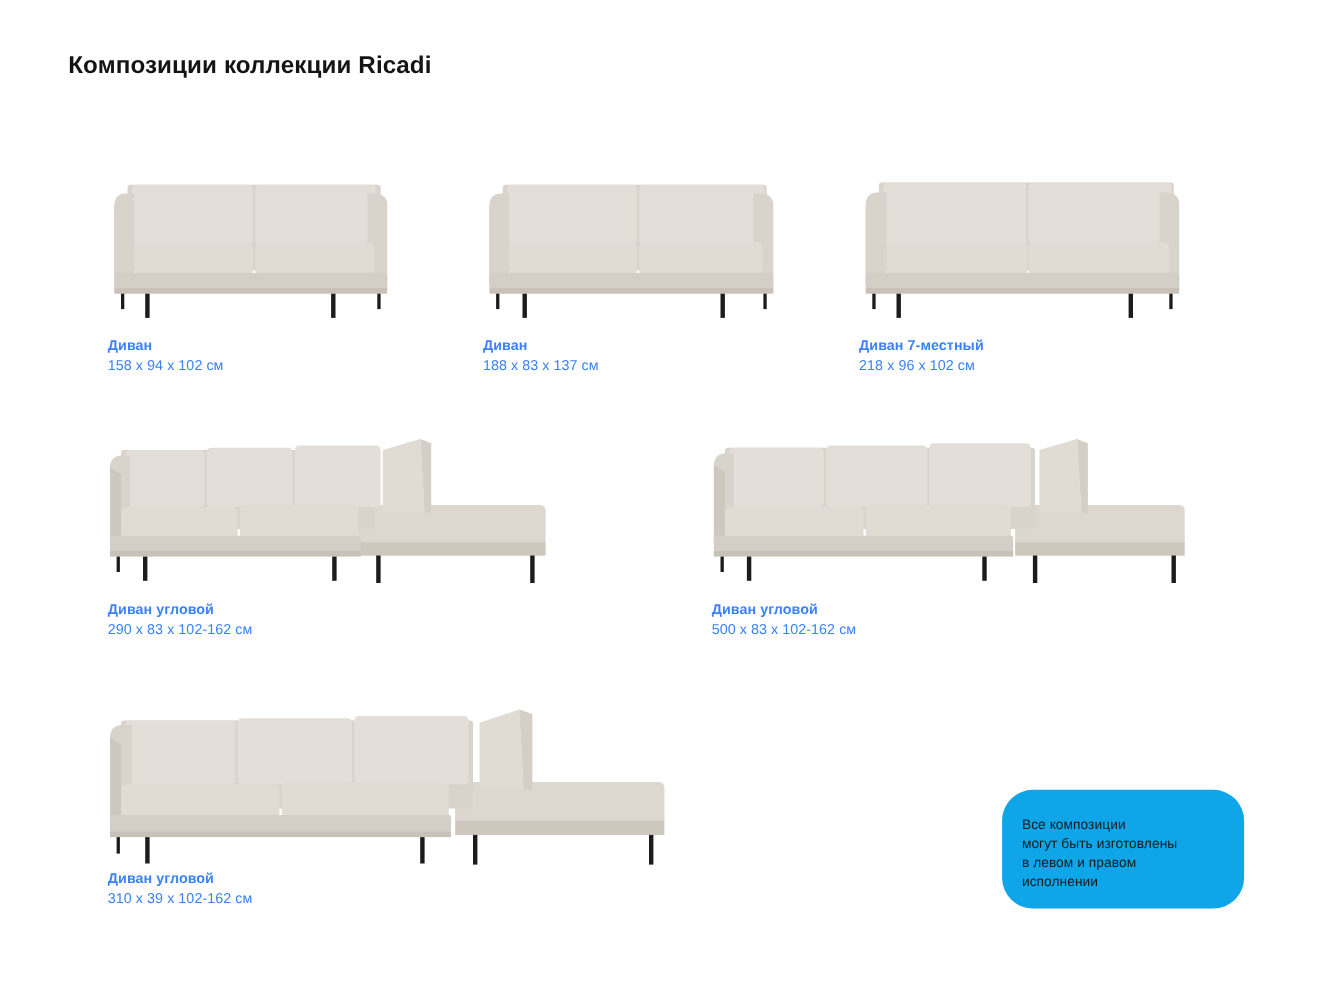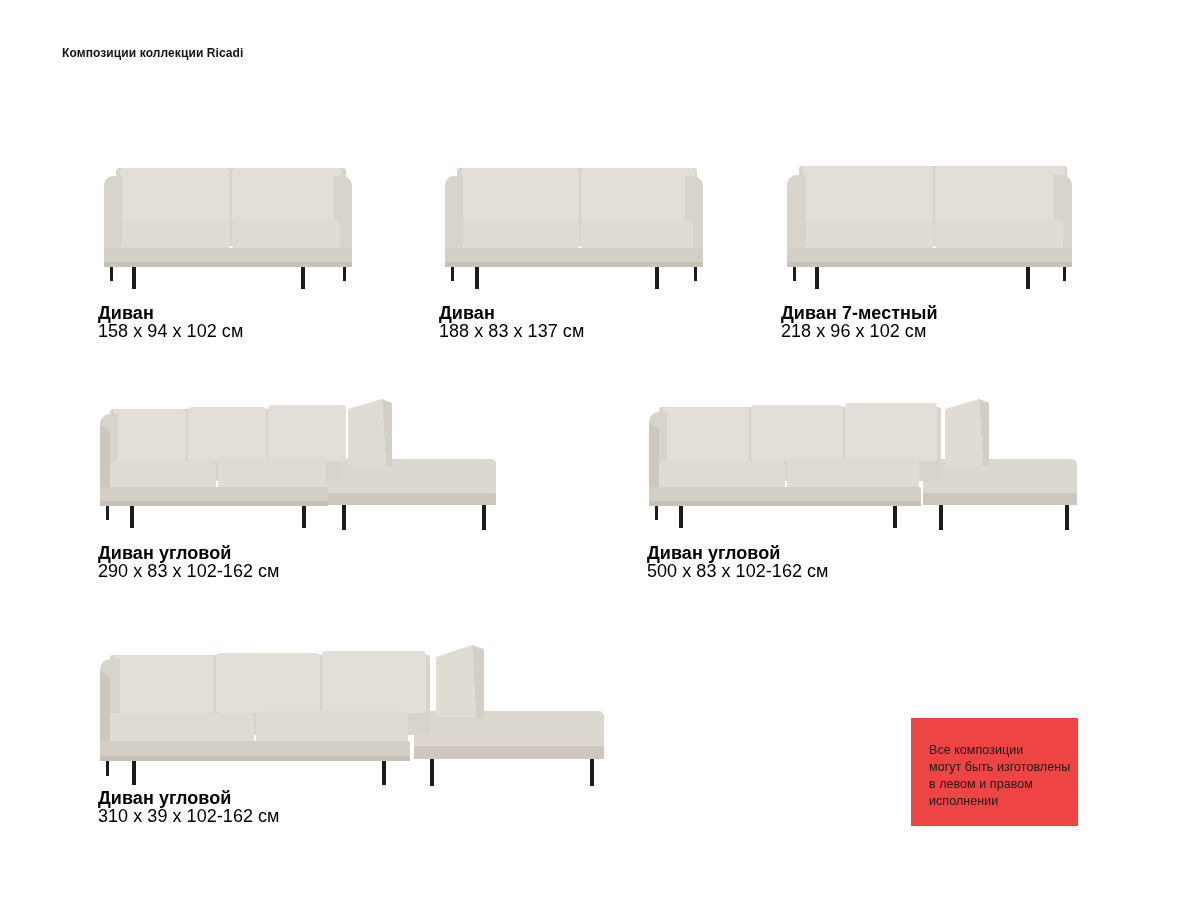--- a/index.html
+++ b/index.html
@@ -19,35 +19,35 @@
   .page {
     position: relative;
     width: 1200px;
     height: 900px;
   }
 
   .page-title {
     position: absolute;
     left: 62px;
     top: 46px;
-    font-size: 12px;
+    font-size: 22px;
     font-weight: bold;
     letter-spacing: 0.1px;
     color: #141414;
   }
 
   
   .item {
     position: absolute;
   }
   .item .caption {
     position: absolute;
-    font-size: 18px;
+    font-size: 13px;
     line-height: 17px;
-    color: #000000;
+    color: #3b82f6;
   }
   .item .caption .name {
     font-weight: bold;
     display: block;
     letter-spacing: 0.05px;
   }
   .item .caption .dims {
     display: block;
     letter-spacing: 0.05px;
     margin-top: 1px;
@@ -57,23 +57,24 @@
   .sofa {
     position: absolute;
     left: 0;
     top: 0;
   }
 
   .note-box {
     position: absolute;
     left: 911px;
     top: 718px;
-    width: 167px;
+    width: 220px;
     height: 108px;
-    background: #ef4444;
+    background: #0ea5e9;
+    border-radius: 28px;
   }
   .note-box .note-text {
     position: absolute;
     left: 18px;
     top: 24px;
     font-size: 12.5px;
     line-height: 17px;
     color: #1a1a1a;
     white-space: pre-line;
     letter-spacing: 0.05px;

